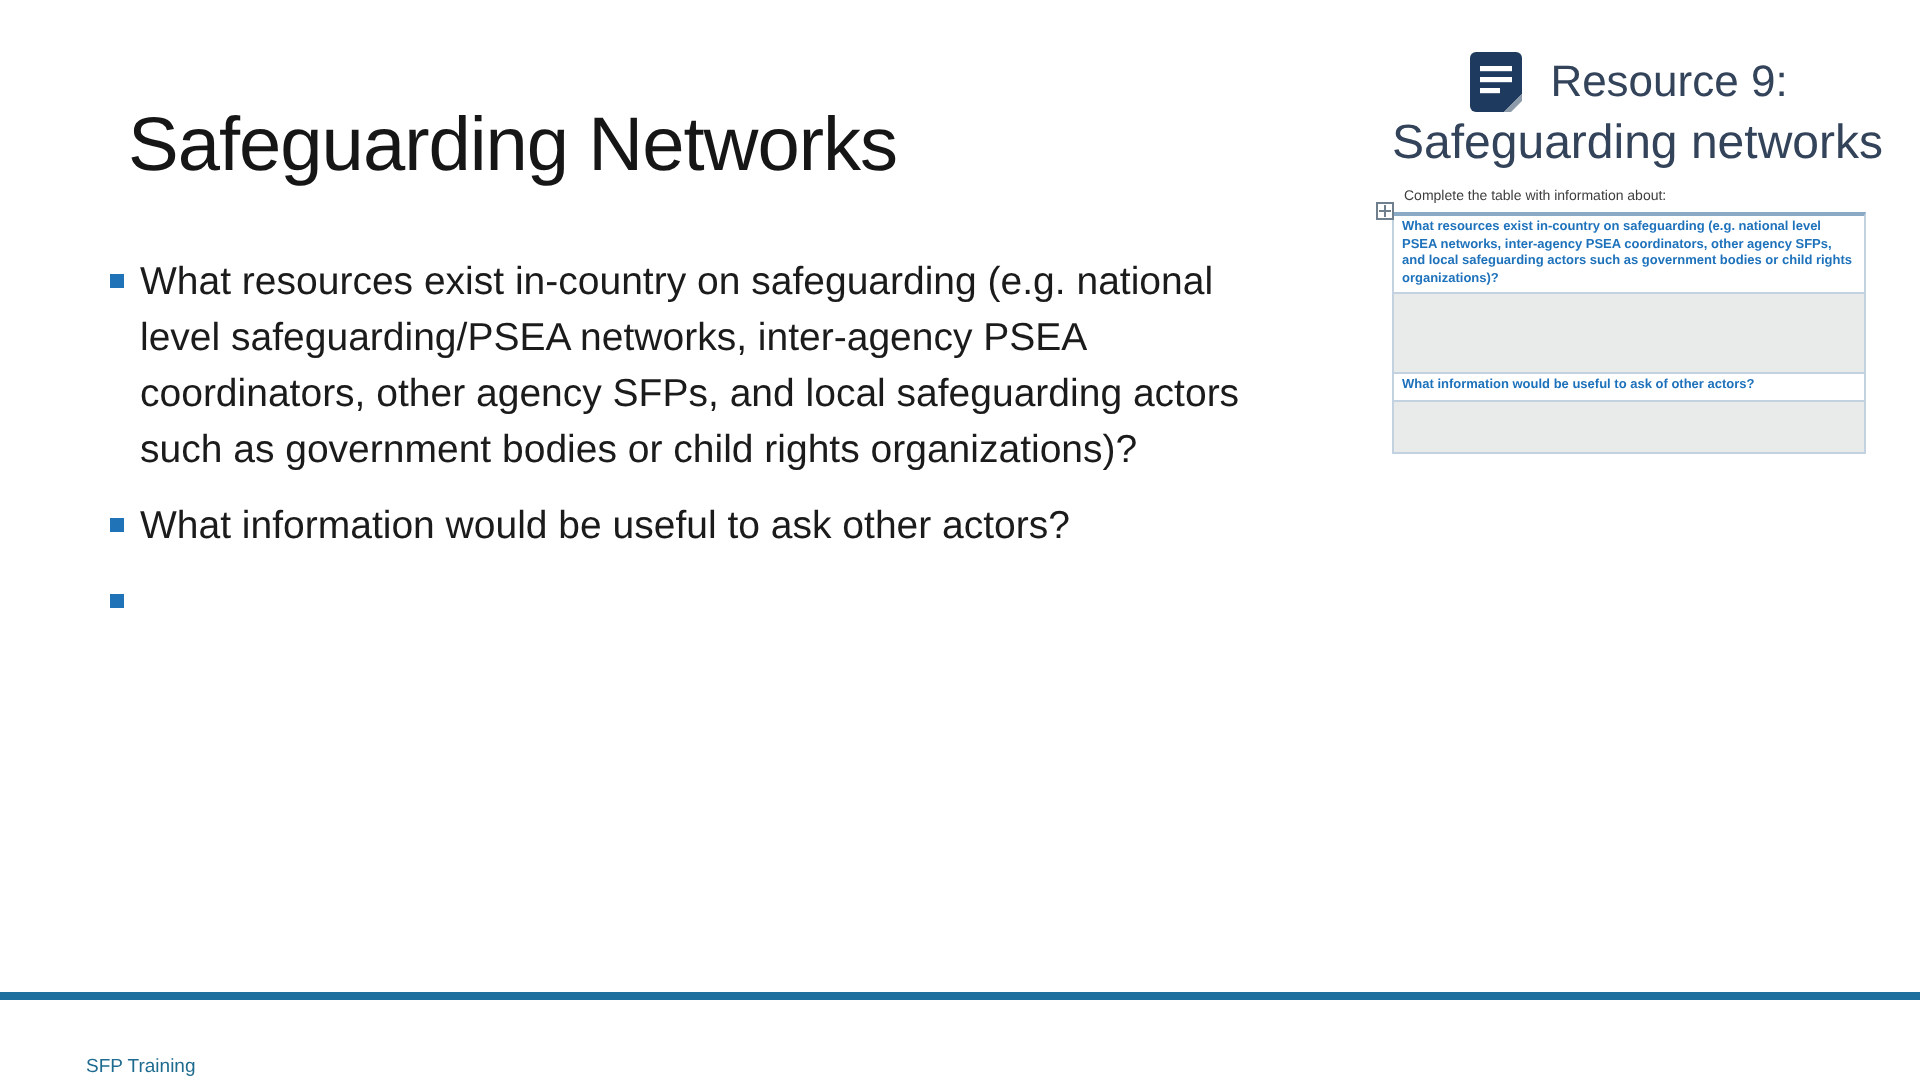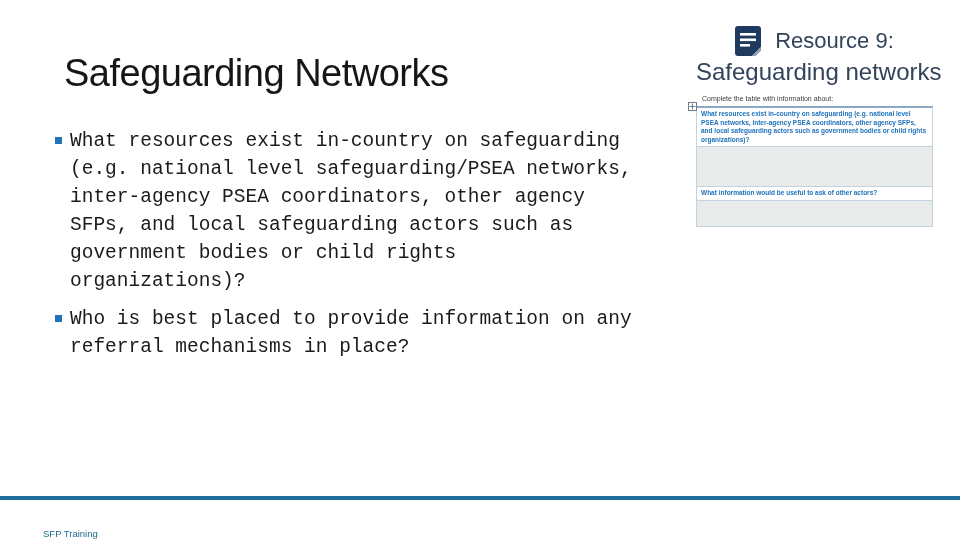--- a/index.html
+++ b/index.html
@@ -19,21 +19,21 @@
     color:#161616;
   }
 
   
   .bullet-list {
     position:absolute; left:46px; top:127px; width:594px;
     list-style:none;
   }
   .bullet-item {
     position:relative; padding-left:24px; margin-bottom:10px;
-    font-size:19.5px; line-height:28px; color:#1b1b1b;font-family:Liberation Mono, monospace;
+    font-size:19.5px; line-height:28px; color:#1b1b1b;
   }
   .bullet-marker {
     position:absolute; left:9px; top:10px;
     width:7px; height:7px; background:var(--accent, #2173b8);
     display:inline-block;
   }
 
   
   .resource-panel { position:absolute; left:696px; top:26px; width:237px; }
   .panel-heading { text-align:center; color:var(--navy, #33435a); }
@@ -88,24 +88,24 @@
 
   <h1 class="slide-title">Safeguarding Networks</h1>
 
   <ul class="bullet-list">
     <li class="bullet-item">
       <span class="bullet-marker"></span>
       <span>What resources exist in-country on safeguarding (e.g. national level safeguarding/PSEA networks, inter-agency PSEA coordinators, other agency SFPs, and local safeguarding actors such as government bodies or child rights organizations)?</span>
     </li>
     <li class="bullet-item">
       <span class="bullet-marker"></span>
+      <span>What information would be useful to ask other actors?</span>
     </li>
     <li class="bullet-item">
       <span class="bullet-marker"></span>
-      <span>Who is best placed to provide information on any referral mechanisms in place?</span>
     </li>
   </ul>
 
   <div class="resource-panel">
 
     <div class="panel-heading">
       <div class="heading-row1">
         <span class="doc-icon">
           <svg width="26" height="30" viewBox="0 0 26 30" xmlns="http://www.w3.org/2000/svg">
             <rect x="0" y="0" width="26" height="30" rx="3" fill="#1f3a5f"></rect>

